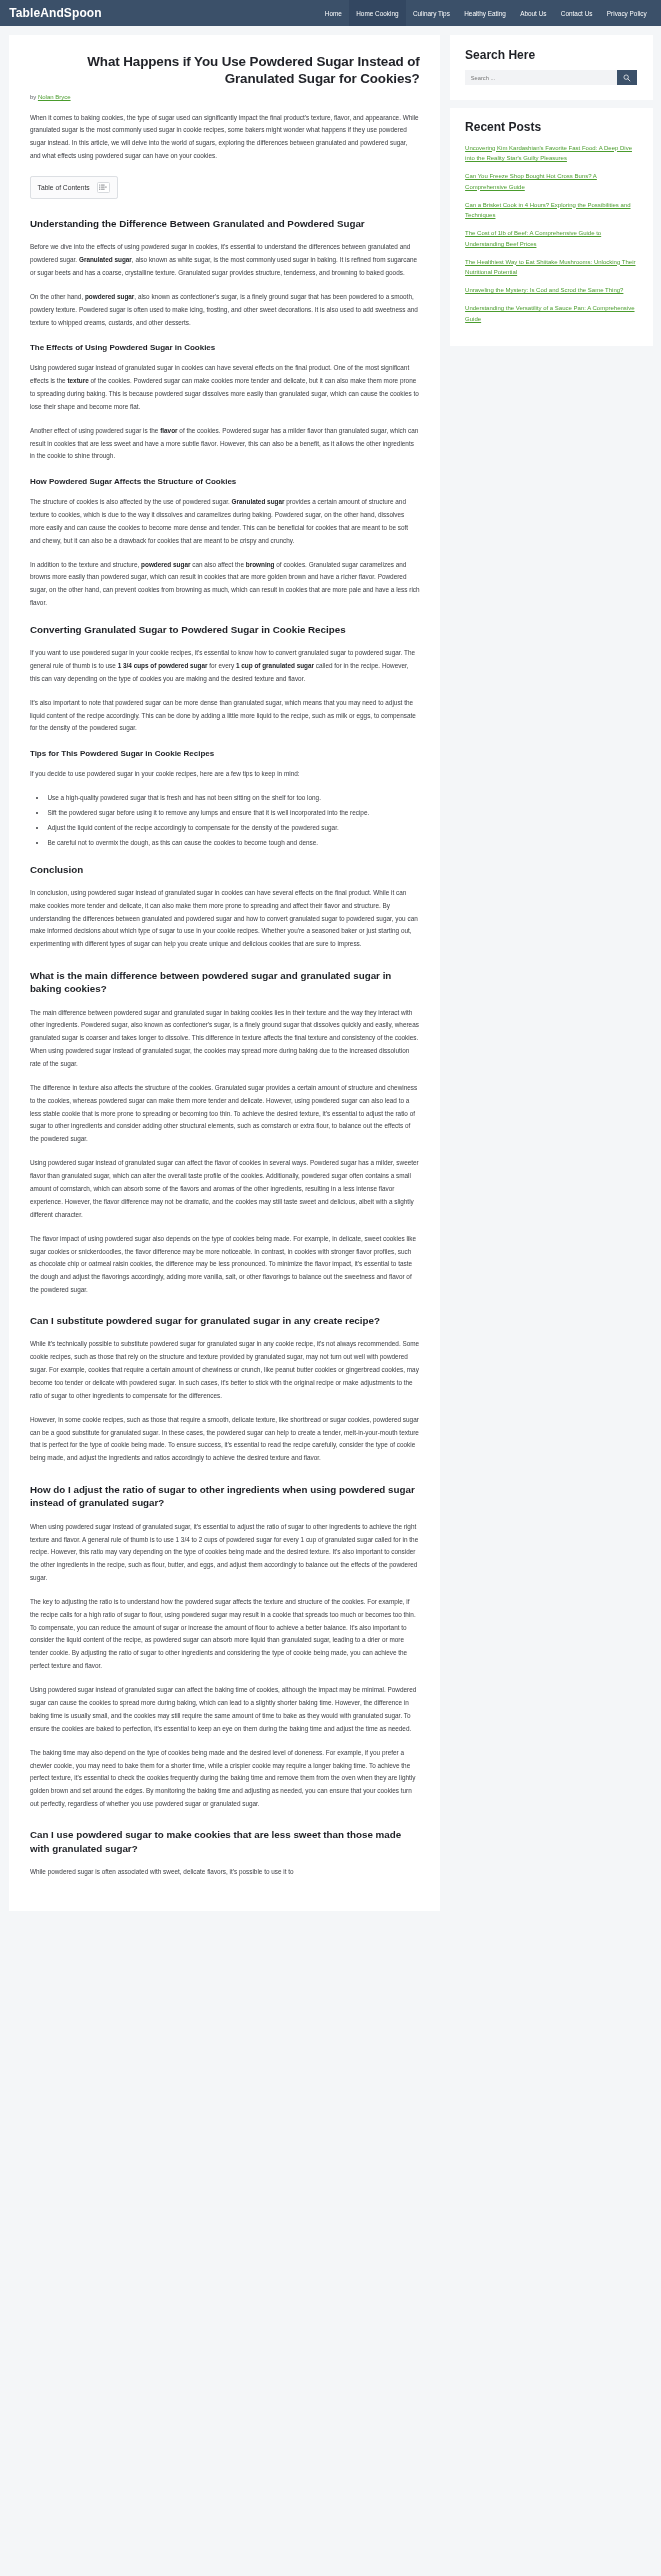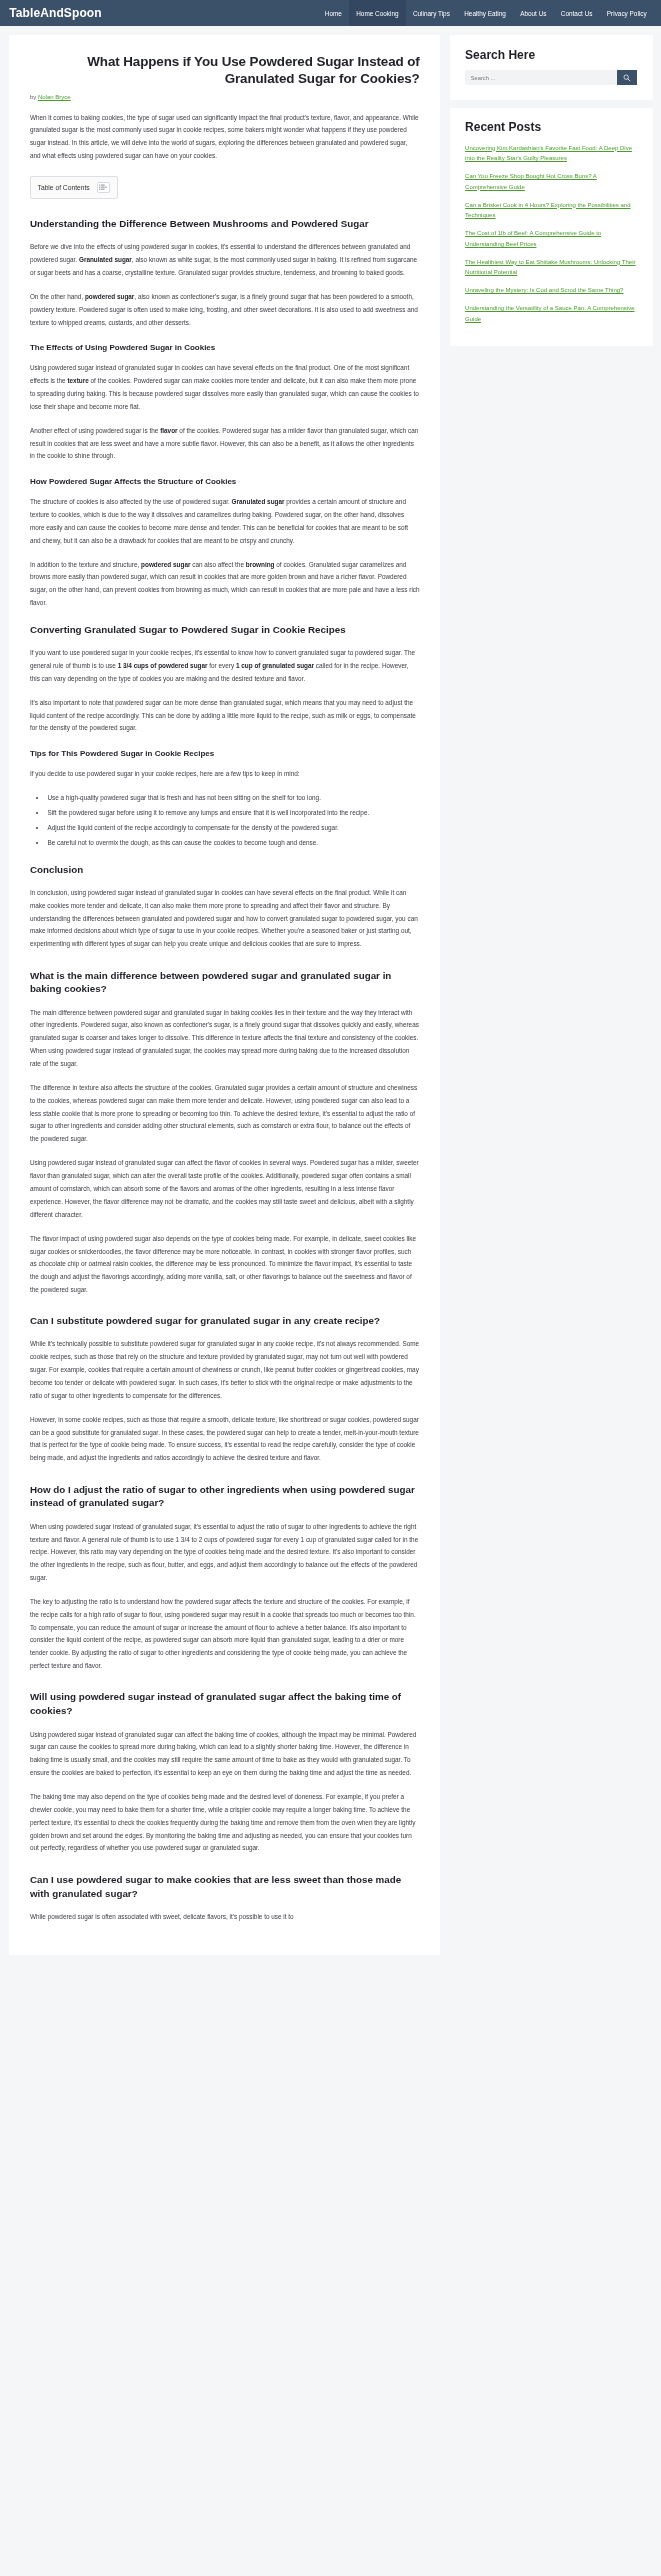--- a/index.html
+++ b/index.html
@@ -221,21 +221,21 @@
           <circle cx="1.5" cy="10" r="1.1" fill="#5c6066"></circle>
           <rect x="4" y="1.3" width="7" height="1.4" fill="#5c6066"></rect>
           <rect x="4" y="5.3" width="7" height="1.4" fill="#5c6066"></rect>
           <rect x="4" y="9.3" width="7" height="1.4" fill="#5c6066"></rect>
           <path d="M13.6 4.2 L14.9 6 L12.3 6 Z" fill="#5c6066"></path>
           <path d="M13.6 7.8 L14.9 6 L12.3 6 Z" fill="#5c6066"></path>
         </svg>
       </span>
     </div>
 
-    <h2 class="sec">Understanding the Difference Between Mushrooms and Powdered Sugar</h2>
+    <h2 class="sec">Understanding the Difference Between Granulated and Powdered Sugar</h2>
 
     <p class="body">
       <span>Before we dive into the effects of using powdered sugar in cookies, it's essential to understand the differences between granulated and powdered sugar. </span><b>Granulated sugar</b><span>, also known as white sugar, is the most commonly used sugar in baking. It is refined from sugarcane or sugar beets and has a coarse, crystalline texture. Granulated sugar provides structure, tenderness, and browning to baked goods.</span>
     </p>
 
     <p class="body">
       <span>On the other hand, </span><b>powdered sugar</b><span>, also known as confectioner's sugar, is a finely ground sugar that has been powdered to a smooth, powdery texture. Powdered sugar is often used to make icing, frosting, and other sweet decorations. It is also used to add sweetness and texture to whipped creams, custards, and other desserts.</span>
     </p>
 
     <h3 class="sub">The Effects of Using Powdered Sugar in Cookies</h3>
@@ -286,21 +286,20 @@
         <p class="body">The main difference between powdered sugar and granulated sugar in baking cookies lies in their texture and the way they interact with other ingredients. Powdered sugar, also known as confectioner's sugar, is a finely ground sugar that dissolves quickly and easily, whereas granulated sugar is coarser and takes longer to dissolve. This difference in texture affects the final texture and consistency of the cookies. When using powdered sugar instead of granulated sugar, the cookies may spread more during baking due to the increased dissolution rate of the sugar.</p>
         <p class="body">The difference in texture also affects the structure of the cookies. Granulated sugar provides a certain amount of structure and chewiness to the cookies, whereas powdered sugar can make them more tender and delicate. However, using powdered sugar can also lead to a less stable cookie that is more prone to spreading or becoming too thin. To achieve the desired texture, it's essential to adjust the ratio of sugar to other ingredients and consider adding other structural elements, such as cornstarch or extra flour, to balance out the effects of the powdered sugar.</p>
         <p class="body">Using powdered sugar instead of granulated sugar can affect the flavor of cookies in several ways. Powdered sugar has a milder, sweeter flavor than granulated sugar, which can alter the overall taste profile of the cookies. Additionally, powdered sugar often contains a small amount of cornstarch, which can absorb some of the flavors and aromas of the other ingredients, resulting in a less intense flavor experience. However, the flavor difference may not be dramatic, and the cookies may still taste sweet and delicious, albeit with a slightly different character.</p>
         <p class="body">The flavor impact of using powdered sugar also depends on the type of cookies being made. For example, in delicate, sweet cookies like sugar cookies or snickerdoodles, the flavor difference may be more noticeable. In contrast, in cookies with stronger flavor profiles, such as chocolate chip or oatmeal raisin cookies, the difference may be less pronounced. To minimize the flavor impact, it's essential to taste the dough and adjust the flavorings accordingly, adding more vanilla, salt, or other flavorings to balance out the sweetness and flavor of the powdered sugar.</p>
         <h2 class="faq">Can I substitute powdered sugar for granulated sugar in any create recipe?</h2>
         <p class="body">While it's technically possible to substitute powdered sugar for granulated sugar in any cookie recipe, it's not always recommended. Some cookie recipes, such as those that rely on the structure and texture provided by granulated sugar, may not turn out well with powdered sugar. For example, cookies that require a certain amount of chewiness or crunch, like peanut butter cookies or gingerbread cookies, may become too tender or delicate with powdered sugar. In such cases, it's better to stick with the original recipe or make adjustments to the ratio of sugar to other ingredients to compensate for the differences.</p>
         <p class="body">However, in some cookie recipes, such as those that require a smooth, delicate texture, like shortbread or sugar cookies, powdered sugar can be a good substitute for granulated sugar. In these cases, the powdered sugar can help to create a tender, melt-in-your-mouth texture that is perfect for the type of cookie being made. To ensure success, it's essential to read the recipe carefully, consider the type of cookie being made, and adjust the ingredients and ratios accordingly to achieve the desired texture and flavor.</p>
         <h2 class="faq">How do I adjust the ratio of sugar to other ingredients when using powdered sugar instead of granulated sugar?</h2>
         <p class="body">When using powdered sugar instead of granulated sugar, it's essential to adjust the ratio of sugar to other ingredients to achieve the right texture and flavor. A general rule of thumb is to use 1 3/4 to 2 cups of powdered sugar for every 1 cup of granulated sugar called for in the recipe. However, this ratio may vary depending on the type of cookies being made and the desired texture. It's also important to consider the other ingredients in the recipe, such as flour, butter, and eggs, and adjust them accordingly to balance out the effects of the powdered sugar.</p>
         <p class="body">The key to adjusting the ratio is to understand how the powdered sugar affects the texture and structure of the cookies. For example, if the recipe calls for a high ratio of sugar to flour, using powdered sugar may result in a cookie that spreads too much or becomes too thin. To compensate, you can reduce the amount of sugar or increase the amount of flour to achieve a better balance. It's also important to consider the liquid content of the recipe, as powdered sugar can absorb more liquid than granulated sugar, leading to a drier or more tender cookie. By adjusting the ratio of sugar to other ingredients and considering the type of cookie being made, you can achieve the perfect texture and flavor.</p>
-        <h2 class="faq">Will using powdered sugar instead of granulated sugar affect the baking time of cookies?</h2>
         <p class="body">Using powdered sugar instead of granulated sugar can affect the baking time of cookies, although the impact may be minimal. Powdered sugar can cause the cookies to spread more during baking, which can lead to a slightly shorter baking time. However, the difference in baking time is usually small, and the cookies may still require the same amount of time to bake as they would with granulated sugar. To ensure the cookies are baked to perfection, it's essential to keep an eye on them during the baking time and adjust the time as needed.</p>
         <p class="body">The baking time may also depend on the type of cookies being made and the desired level of doneness. For example, if you prefer a chewier cookie, you may need to bake them for a shorter time, while a crispier cookie may require a longer baking time. To achieve the perfect texture, it's essential to check the cookies frequently during the baking time and remove them from the oven when they are lightly golden brown and set around the edges. By monitoring the baking time and adjusting as needed, you can ensure that your cookies turn out perfectly, regardless of whether you use powdered sugar or granulated sugar.</p>
         <h2 class="faq">Can I use powdered sugar to make cookies that are less sweet than those made with granulated sugar?</h2>
         <p class="body">While powdered sugar is often associated with sweet, delicate flavors, it's possible to use it to</p>
       </div>
 
   </article>
 
   <aside class="sidebar">
 

